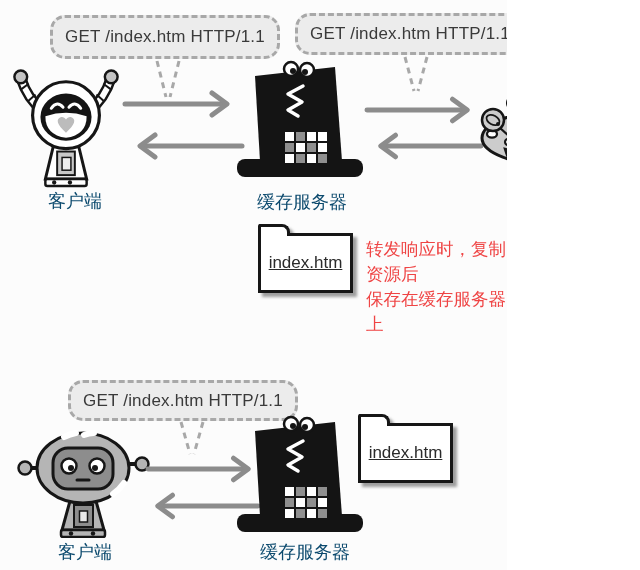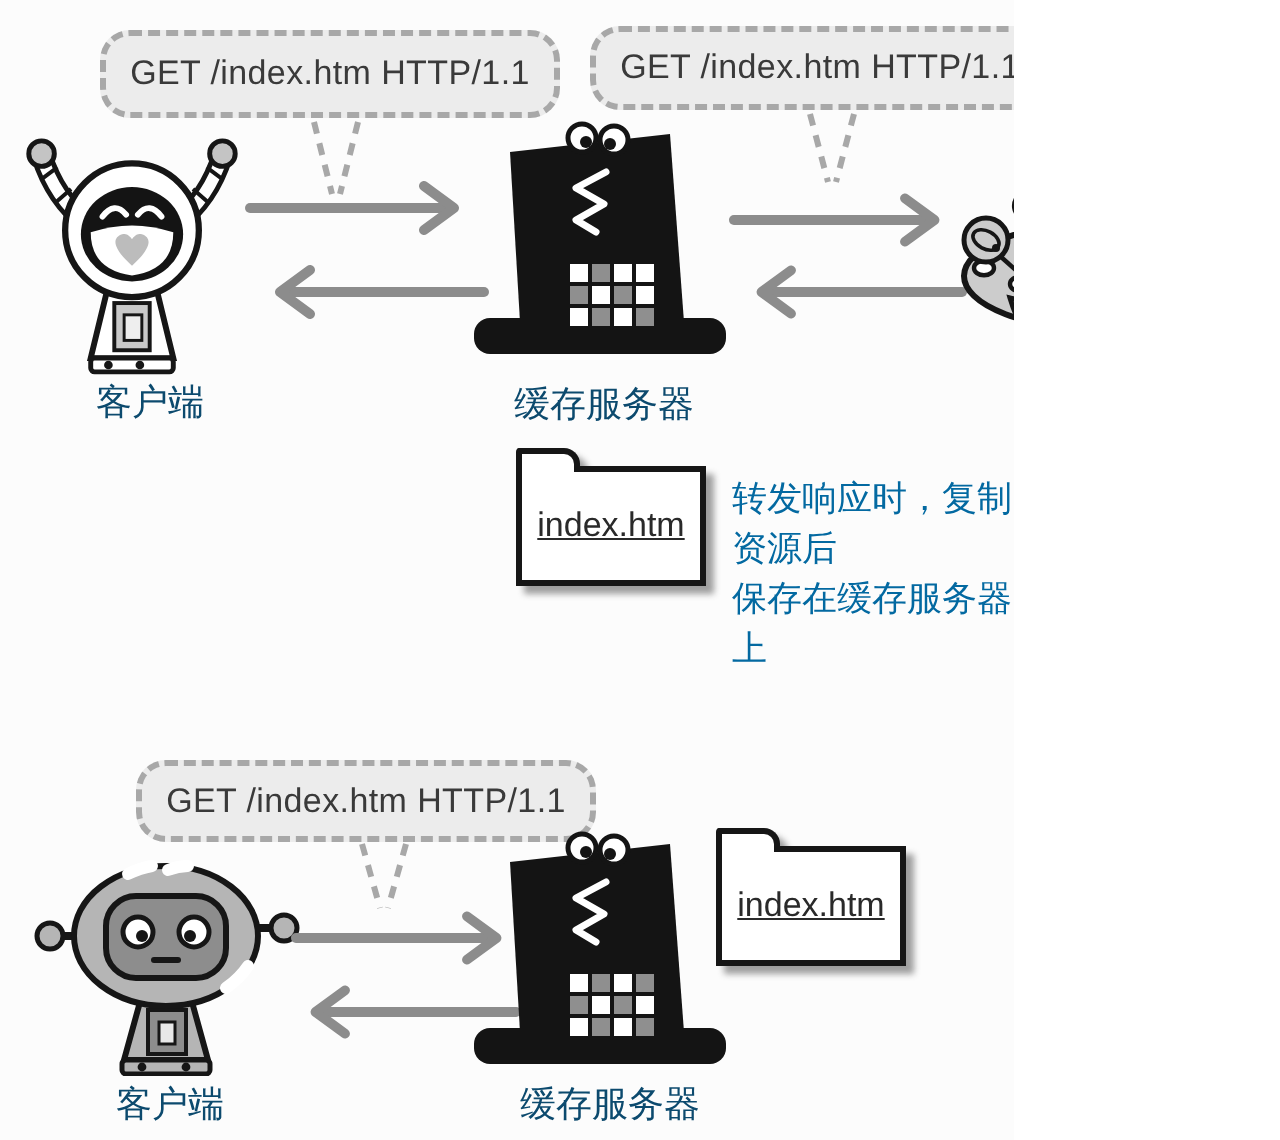--- a/index.html
+++ b/index.html
@@ -23,21 +23,21 @@
     font-size:17px;color:#3a3a3a;letter-spacing:.2px;
     box-sizing:border-box;
   }
   .label{
     position:absolute;
     font-size:18px;color:#0c4a6e;
     text-align:center;
   }
   .note{
     position:absolute;
-    font-size:17.5px;line-height:1.42;color:#0369a1;
+    font-size:17.5px;line-height:1.42;color:#ef4444;
     white-space:pre-line;
   }
   .folder{
     position:absolute;
     background:#fff;
     border:3px solid #161616;
     display:flex;align-items:center;justify-content:center;
     font-size:17px;color:#2a2a2a;
     box-sizing:border-box;
     filter:drop-shadow(4px 4px 1.5px rgba(45,45,45,.45));

